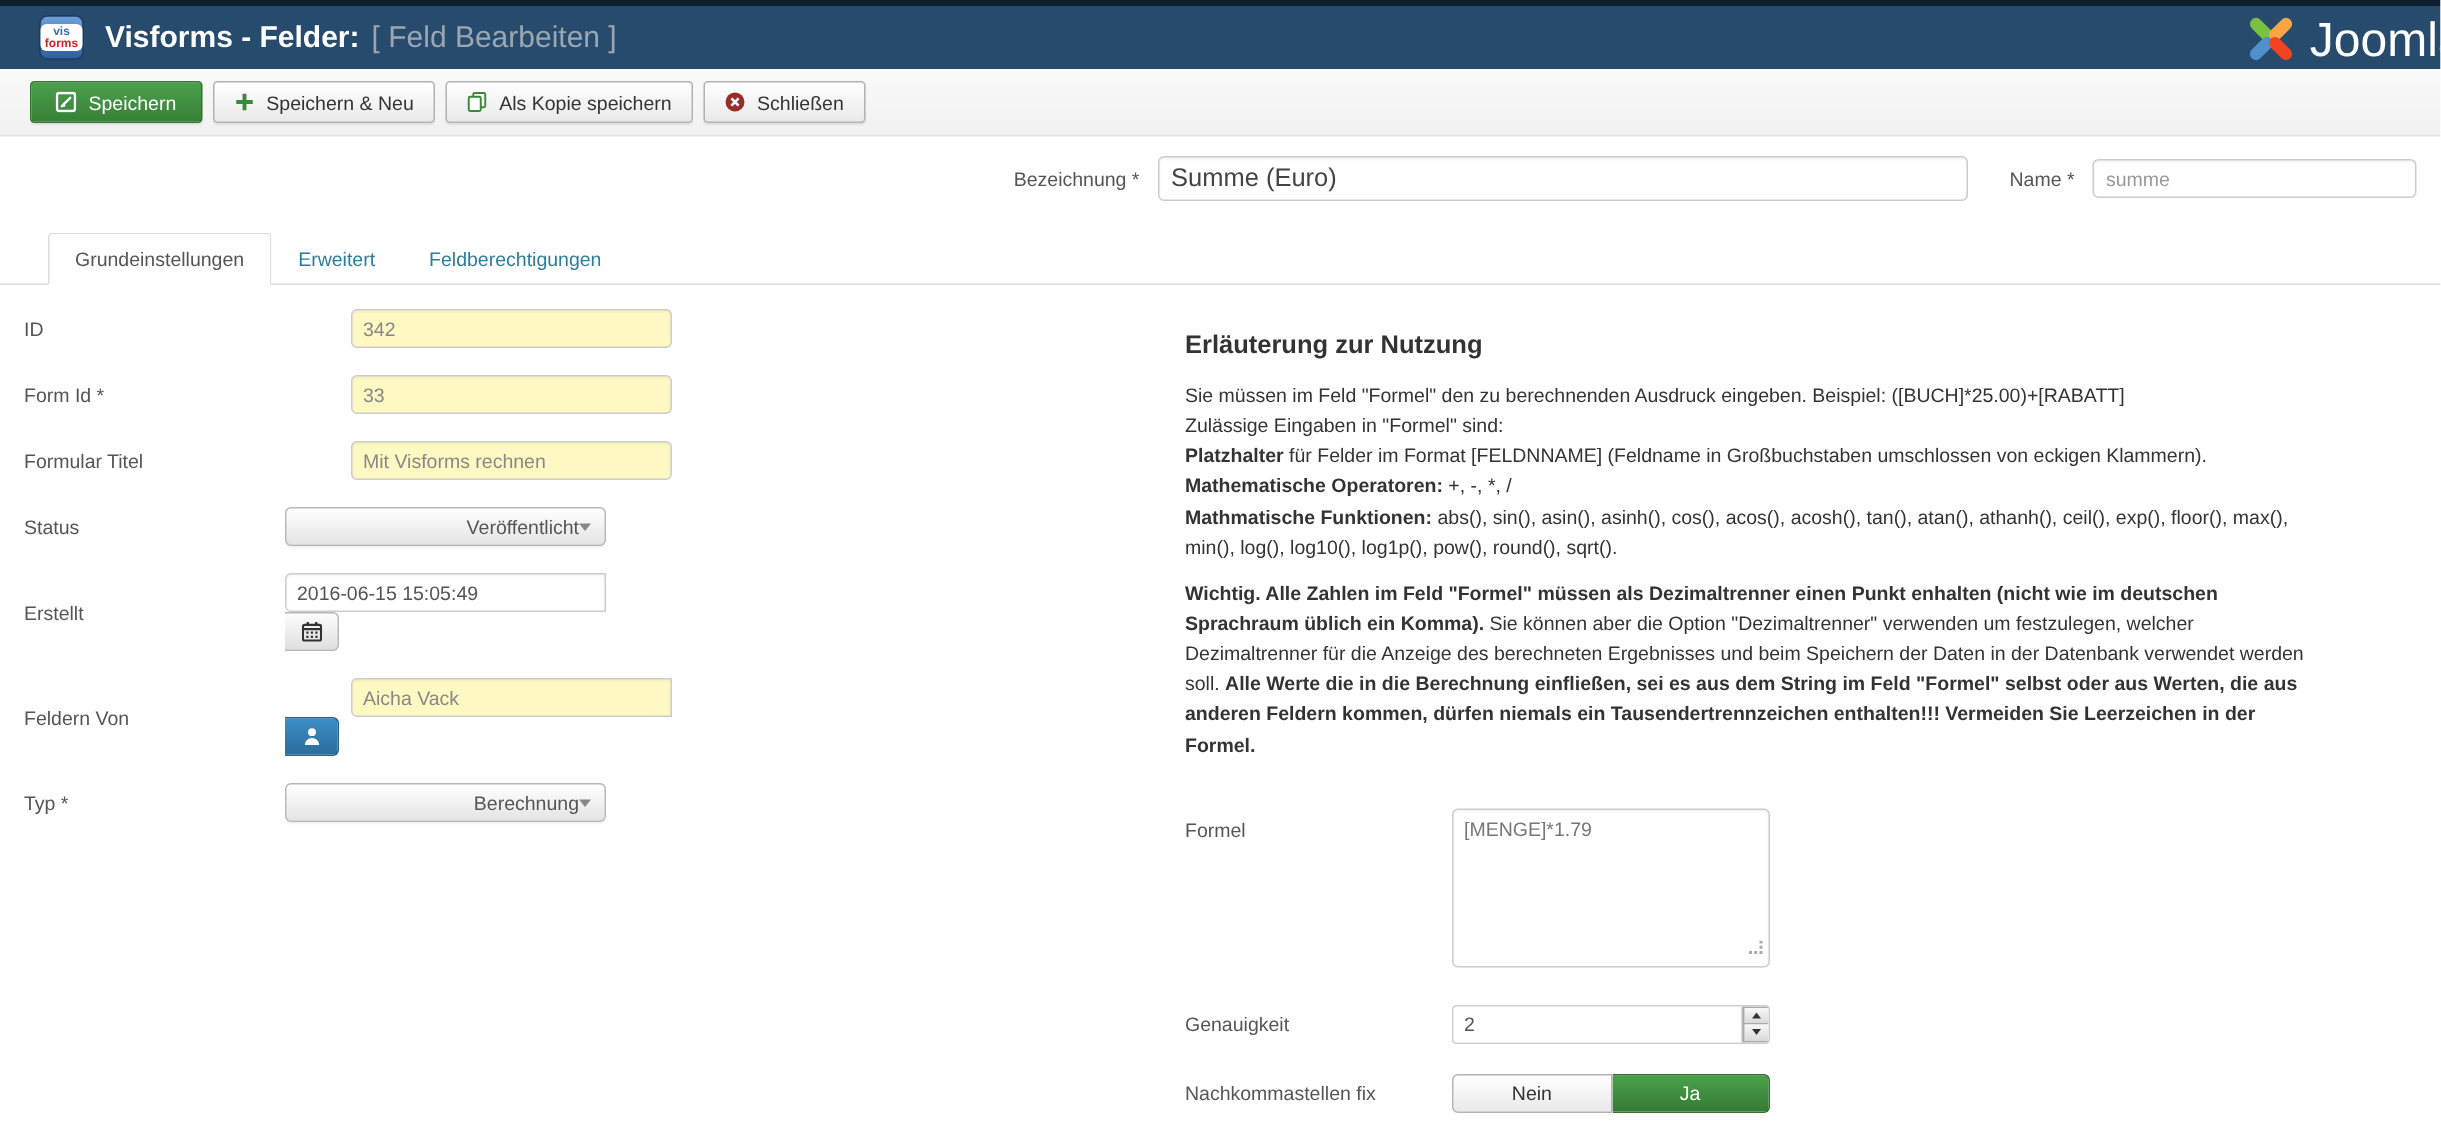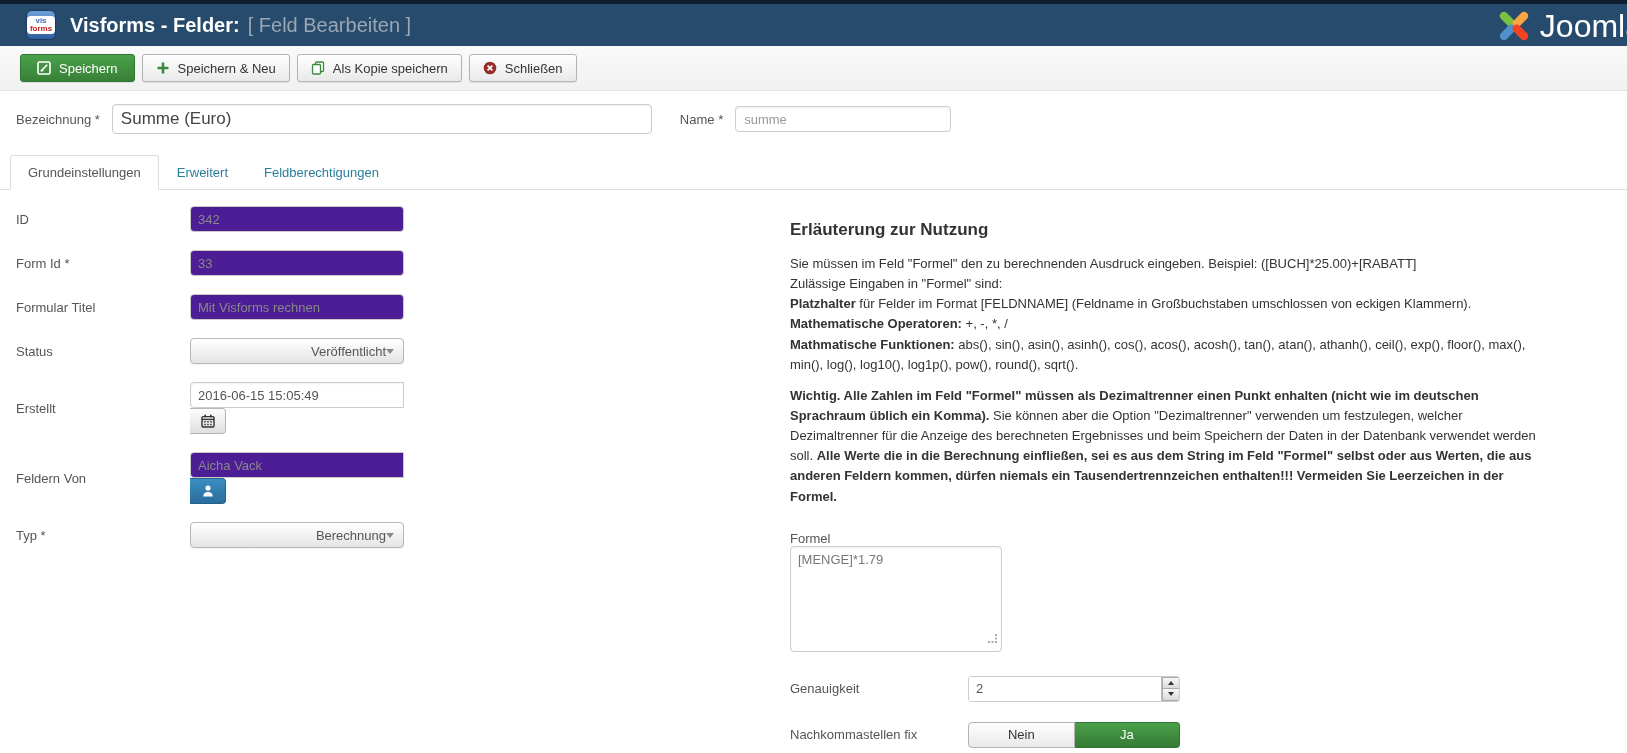--- a/index.html
+++ b/index.html
@@ -37,54 +37,54 @@
     font-size:13px; font-family:inherit; color:#333;
     background:linear-gradient(#ffffff,#e9e9e9); border:1px solid #b3b3b3;
     border-radius:3px; box-shadow:0 1px 1px rgba(0,0,0,.08); cursor:pointer; height:28px;
   }
   .btn-primary {
     background:linear-gradient(#4aa14a,#388038); border-color:#2f742f;
     color:#fff; padding:5px 16px;
   }
   .ico { width:14px; height:14px; display:inline-flex; }
   
-  .titlerow { display:flex; align-items:center; margin:13px 16px 0; }
+  .titlerow { display:flex; align-items:center; margin:13px 16px 0;justify-content:flex-end; }
   .lbl { font-size:13px; color:#555; }
   .big-inp {
     margin-left:12px; width:540px; height:30px; font-size:17px; color:#444;
     border:1px solid #ccc; border-radius:4px; padding:2px 8px;
     box-shadow:inset 0 1px 2px rgba(0,0,0,.06); font-family:inherit;
   }
   .name-lbl { margin-left:28px; }
   .name-inp {
     margin-left:12px; width:216px; height:26px; font-size:13px; color:#999;
     border:1px solid #ccc; border-radius:4px; padding:2px 8px;
     box-shadow:inset 0 1px 2px rgba(0,0,0,.06); font-family:inherit;
   }
   
-  .tabbar { display:flex; border-bottom:1px solid #ddd; padding-left:10px; margin-top:21px; }
+  .tabbar { display:flex; border-bottom:1px solid #ddd; padding-left:32px; margin-top:21px; }
   .tab {
     padding:9px 17px; font-size:13px; color:#2a7e9c; cursor:pointer;
     border:1px solid transparent; margin-bottom:-1px; white-space:nowrap;
   }
   .tab.active {
     background:#fff; border-color:#ddd #ddd #fff; border-radius:3px 3px 0 0; color:#555;
   }
   
   .cols { display:flex; padding-left:16px; margin-top:16px; }
   .col-left  { width:774px; flex:0 0 auto; }
   .col-right { width:770px; flex:0 0 auto; }
   .frow { display:flex; align-items:center; margin-bottom:18px; }
   .flabel { width:174px; flex:0 0 auto; font-size:13px; color:#555; }
   .inp {
     width:214px; height:26px; border:1px solid #ccc; border-radius:4px;
     padding:3px 7px; font-size:13px; color:#555; background:#fff;
     box-shadow:inset 0 1px 2px rgba(0,0,0,.05); font-family:inherit;
   }
-  .inp:disabled { background:#4c1d95; color:#888; }
+  .inp:disabled { background:#fef9c3; color:#888;margin-left:44px; }
   .sel {
     width:214px; height:26px; background:linear-gradient(#fff,#e4e4e4);
     border:1px solid #b7b7b7; border-radius:4px; display:flex; align-items:center;
     justify-content:flex-end; padding:0 9px; font-size:13px; color:#555;
     box-shadow:0 1px 1px rgba(0,0,0,.05); cursor:pointer;
   }
   .caret { width:0; height:0; border-left:4px solid transparent; border-right:4px solid transparent; border-top:5px solid #888; }
   .append { display:flex;flex-direction:column; }
   .append .inp { border-radius:4px 0 0 4px; }
   .addon {
@@ -297,21 +297,21 @@
         <span class="hline">Zulässige Eingaben in "Formel" sind:</span>
         <span class="hline"><b>Platzhalter</b><span> für Felder im Format [FELDNNAME] (Feldname in Großbuchstaben umschlossen von eckigen Klammern).</span></span>
         <span class="hline"><b>Mathematische Operatoren:</b><span> +, -, *, /</span></span>
         <span><b>Mathmatische Funktionen:</b><span> abs(), sin(), asin(), asinh(), cos(), acos(), acosh(), tan(), atan(), athanh(), ceil(), exp(), floor(), max(), min(), log(), log10(), log1p(), pow(), round(), sqrt().</span></span>
       </p>
       <p class="hp">
         <b>Wichtig. Alle Zahlen im Feld "Formel" müssen als Dezimaltrenner einen Punkt enhalten (nicht wie im deutschen Sprachraum üblich ein Komma).</b><span> Sie können aber die Option "Dezimaltrenner" verwenden um festzulegen, welcher Dezimaltrenner für die Anzeige des berechneten Ergebnisses und beim Speichern der Daten in der Datenbank verwendet werden soll. </span><b>Alle Werte die in die Berechnung einfließen, sei es aus dem String im Feld "Formel" selbst oder aus Werten, die aus anderen Feldern kommen, dürfen niemals ein Tausendertrennzeichen enthalten!!! Vermeiden Sie Leerzeichen in der Formel.</b>
       </p>
     </div>
 
-    <div class="rrow top" style="margin-top:17px;flex-direction:column;">
+    <div class="rrow top" style="margin-top:32px;">
       <span class="rlabel">Formel</span>
       <div class="ta-wrap">
         <textarea class="ta" style="">[MENGE]*1.79</textarea>
         <span class="grip">
           <svg width="10" height="10" viewBox="0 0 10 10">
               <g fill="#aaa">
                 <rect x="7" y="7" width="2" height="2"></rect>
                 <rect x="3.5" y="7" width="2" height="2"></rect>
                 <rect x="7" y="3.5" width="2" height="2"></rect>
                 <rect x="0" y="7" width="2" height="2"></rect>

